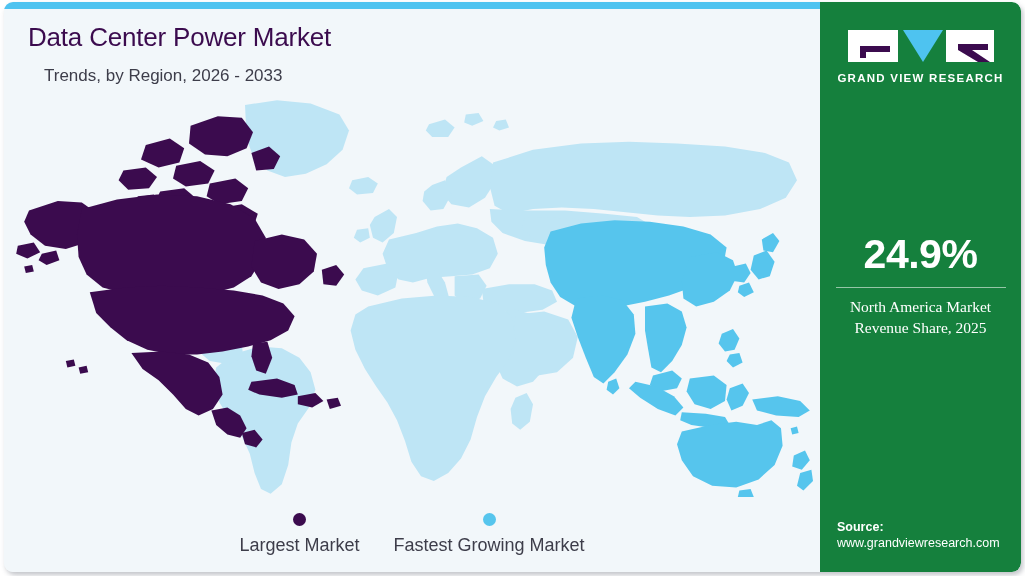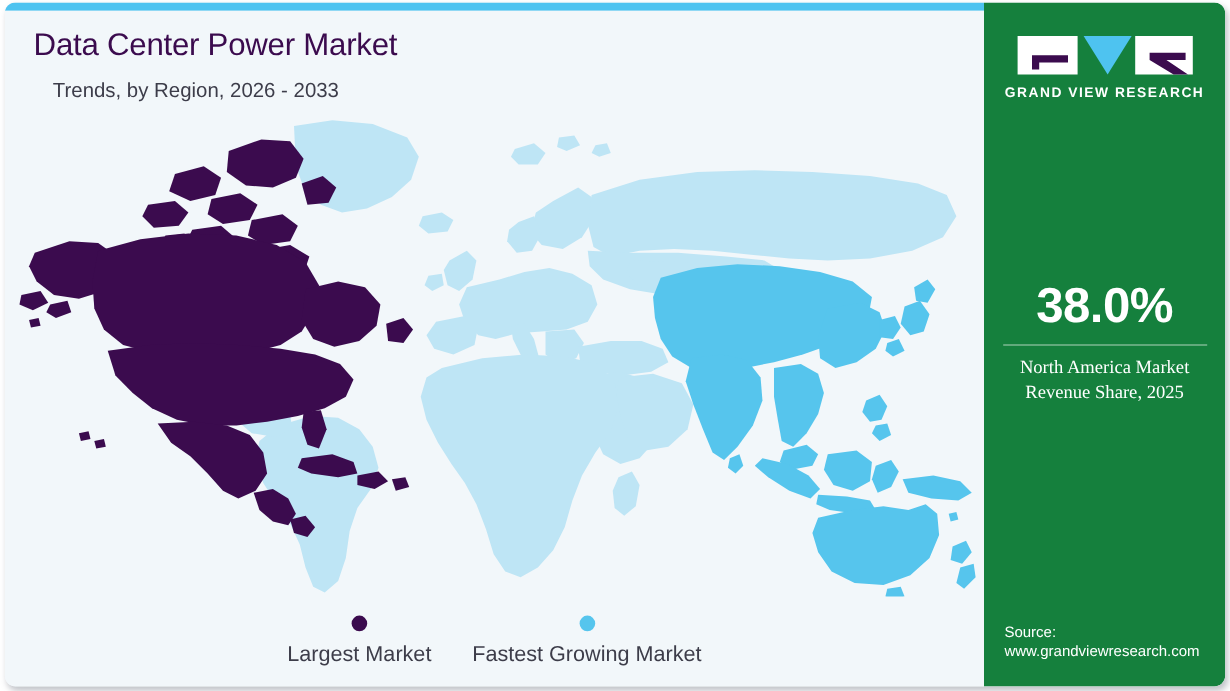--- a/index.html
+++ b/index.html
@@ -166,21 +166,21 @@
   }
 
   .source-block {
     position: absolute;
     left: 17px;
     bottom: 22px;
     width: 180px;
   }
   .source-label {
     font-size: 12.5px;
-    font-weight: normal;
+    font-weight: bold;
     color: #ffffff;
     margin: 0 0 2px 0;
   }
   .source-url {
     font-size: 12.5px;
     color: #ffffff;
     margin: 0;
     word-break: break-all;
   }
 </style>
@@ -346,21 +346,21 @@
 
         <path d="M57 2 H97 L77 34 Z" fill="#4ec3f0"></path>
 
         <path d="M100 2 H148 V34 H100 Z" fill="#ffffff"></path>
         <path d="M112 16 H142 L142 22 L126 22 L144 34 L132 34 L112 22 Z" fill="#3b0b4e"></path>
       </svg>
       <div class="logo-text">GRAND VIEW RESEARCH</div>
     </div>
 
     <div class="stat-block">
-      <p class="stat-value">38.0%</p>
+      <p class="stat-value">24.9%</p>
       <div class="stat-rule"></div>
       <p class="stat-caption">North America Market</p>
       <p class="stat-caption">Revenue Share, 2025</p>
     </div>
 
     <div class="source-block">
       <p class="source-label">Source:</p>
       <p class="source-url">www.grandviewresearch.com</p>
     </div>
   </div>

